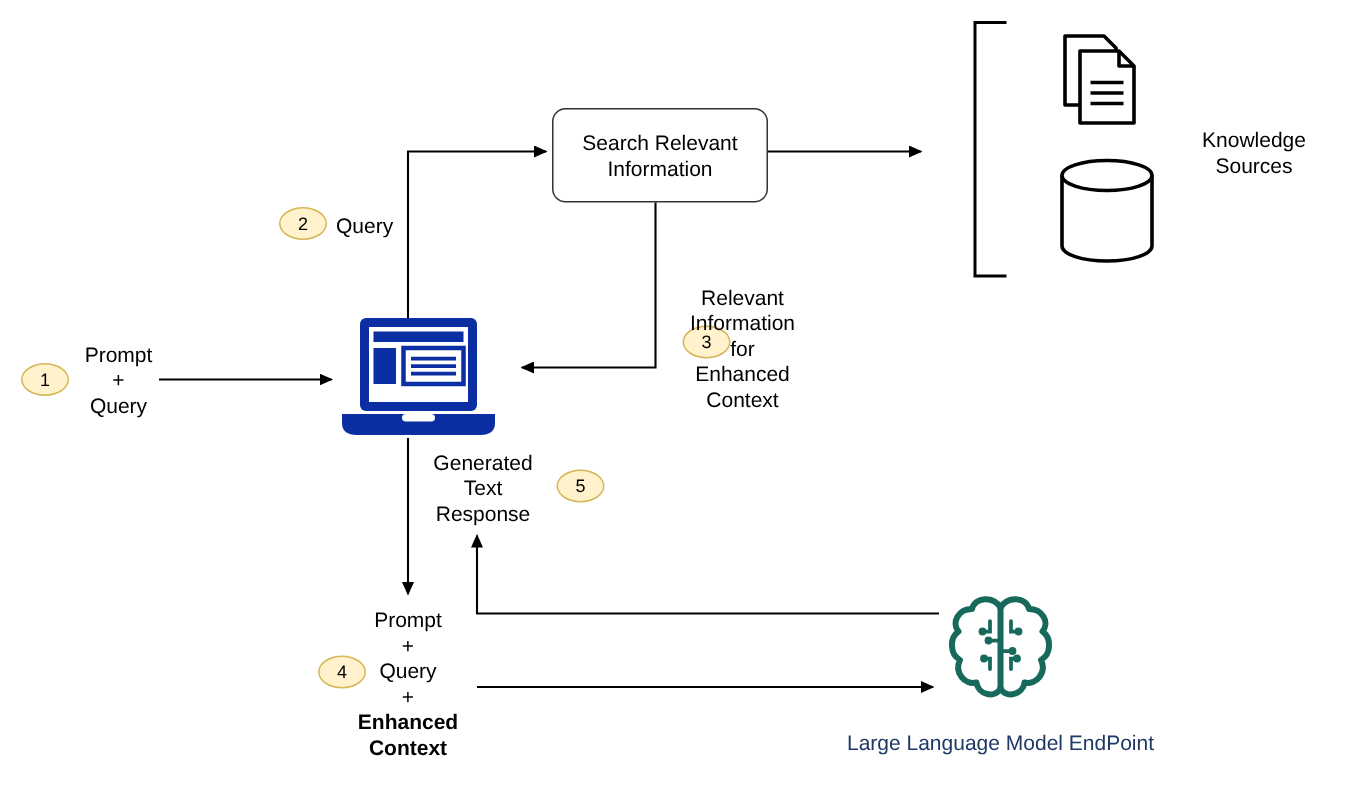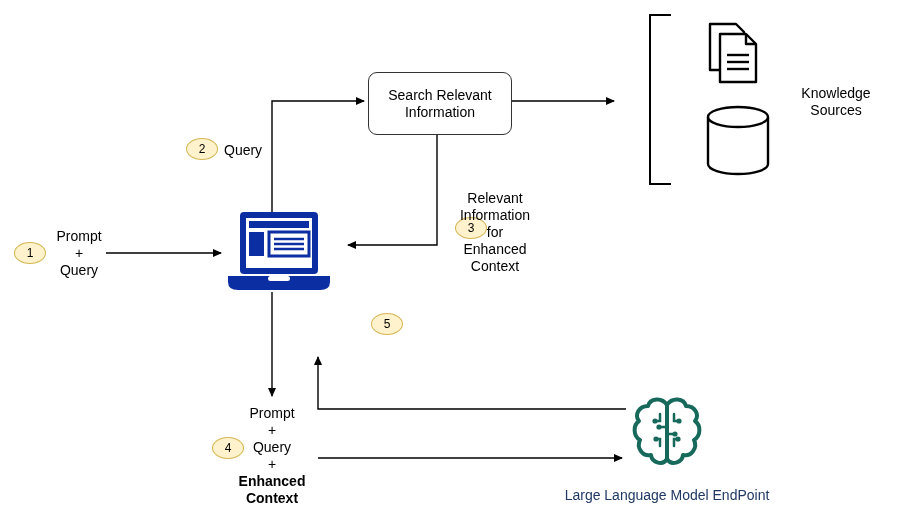--- a/index.html
+++ b/index.html
@@ -122,20 +122,23 @@
 Query</div>
 
   <div class="label-left" style="left:224px; top:142px;">Query</div>
 
   <div class="label" style="left:495px; top:190px;">Relevant
 Information
 for
 Enhanced
 Context</div>
 
+  <div class="label" style="left:322px; top:300px;">Generated
+Text
+Response</div>
 
   <div class="label" style="left:272px; top:405px;">Prompt
 +
 Query
 +</div>
   <div class="label bold" style="left:272px; top:473px;">Enhanced
 Context</div>
 
   <div class="label" style="left:836px; top:85px;">Knowledge
 Sources</div>

